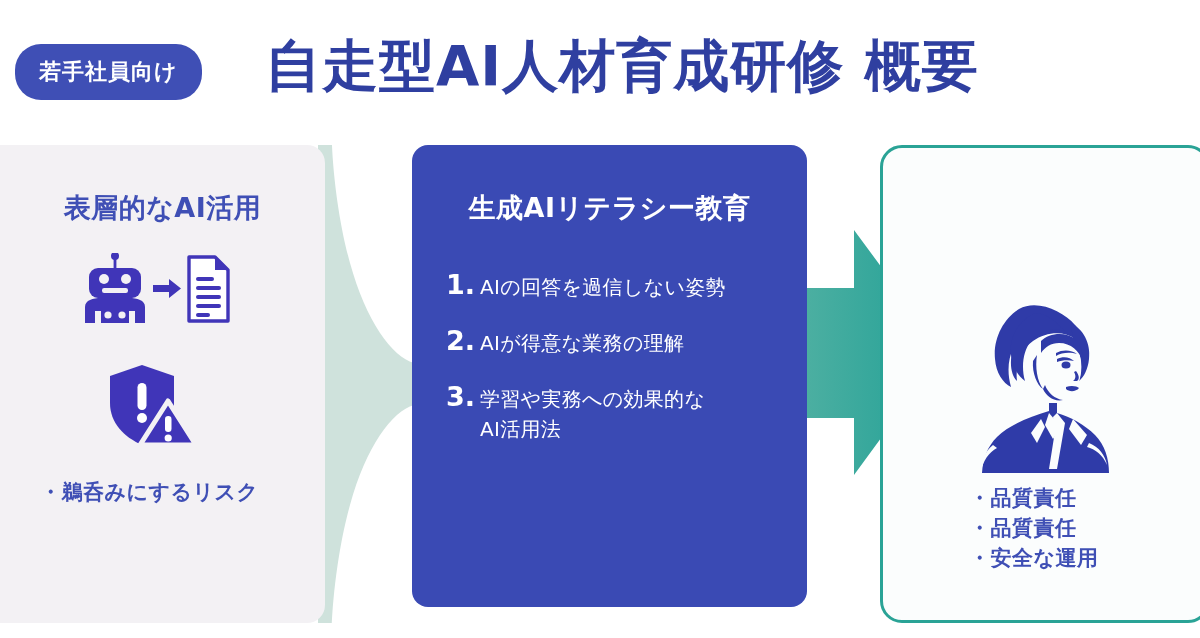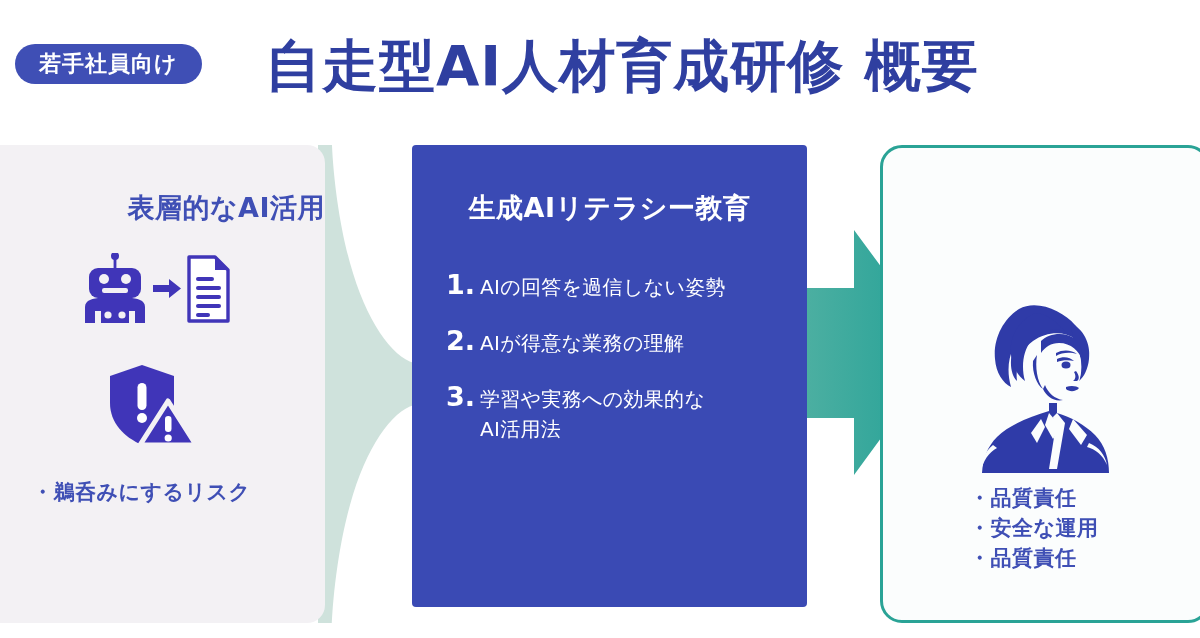--- a/index.html
+++ b/index.html
@@ -18,21 +18,21 @@
 
   
   #header {
     position: absolute;
     left: 0; top: 0;
     width: 1200px; height: 130px;
   }
   #badge {
     position: absolute;
     left: 15px; top: 44px;
-    height: 40px;
+    height: 56px;
     box-sizing: border-box;
     padding: 8px 24px;
     display: flex;
     align-items: center;
     justify-content: center;
     background: #3f4fb5;
     border-radius: 26px;
     color: #ffffff;
     font-size: 22px;
     font-weight: bold;
@@ -63,37 +63,37 @@
     left: -20px; top: 15px;
     width: 345px; height: 478px;
     background: #f3f1f4;
     border-radius: 0 18px 18px 0;
     box-sizing: border-box;
   }
   #card-problem .card-head {
     position: absolute;
     left: 20px; top: 45px;
     width: 325px;
-    text-align: right;
+    text-align: center;
     color: #3f4fb5;
     font-size: 27px;
     font-weight: bold;
     letter-spacing: 0.5px;
   }
   #robot-doc-icon {
     position: absolute;
     left: 95px; top: 108px;
   }
   #shield-alert-icon {
     position: absolute;
     left: 126px; top: 218px;
   }
   #problem-bullets {
     position: absolute;
-    left: 52px; top: 330px;
+    left: 60px; top: 330px;
     width: 280px;
     color: #3f4fb5;
     font-size: 21px;
     font-weight: bold;
     line-height: 34px;
     letter-spacing: 0.5px;
   }
   #problem-bullets div { white-space: nowrap; }
 
   
@@ -102,21 +102,21 @@
     left: 318px; top: 15px;
     width: 110px; height: 478px;
   }
 
   
   #card-program {
     position: absolute;
     left: 412px; top: 15px;
     width: 395px; height: 462px;
     background: #3a4ab4;
-    border-radius: 4px;
+    border-radius: 16px;
   }
   #card-program .card-head {
     position: absolute;
     left: 0; top: 45px;
     width: 395px;
     text-align: center;
     color: #ffffff;
     font-size: 27px;
     font-weight: bold;
     letter-spacing: 0.5px;
@@ -350,18 +350,18 @@
         <path d="M88,126 L78,140 L84,150 L92,134 Z" fill="#fbfdfd"></path>
         <path d="M120,126 L134,142 L128,152 L116,136 Z" fill="#fbfdfd"></path>
 
         <path d="M136,150 C146,154 152,162 154,172 C150,162 142,156 134,154 Z" fill="#fbfdfd"></path>
         <path d="M40,152 C32,158 28,168 28,178 C30,168 36,159 44,155 Z" fill="#fbfdfd"></path>
       </svg>
     </div>
 
     <div id="outcome-bullets">
       <div>・品質責任</div>
+      <div>・品質責任</div>
       <div>・安全な運用</div>
-      <div>・品質責任</div>
     </div>
   </div>
 
 </div>
 
 </body></html>

